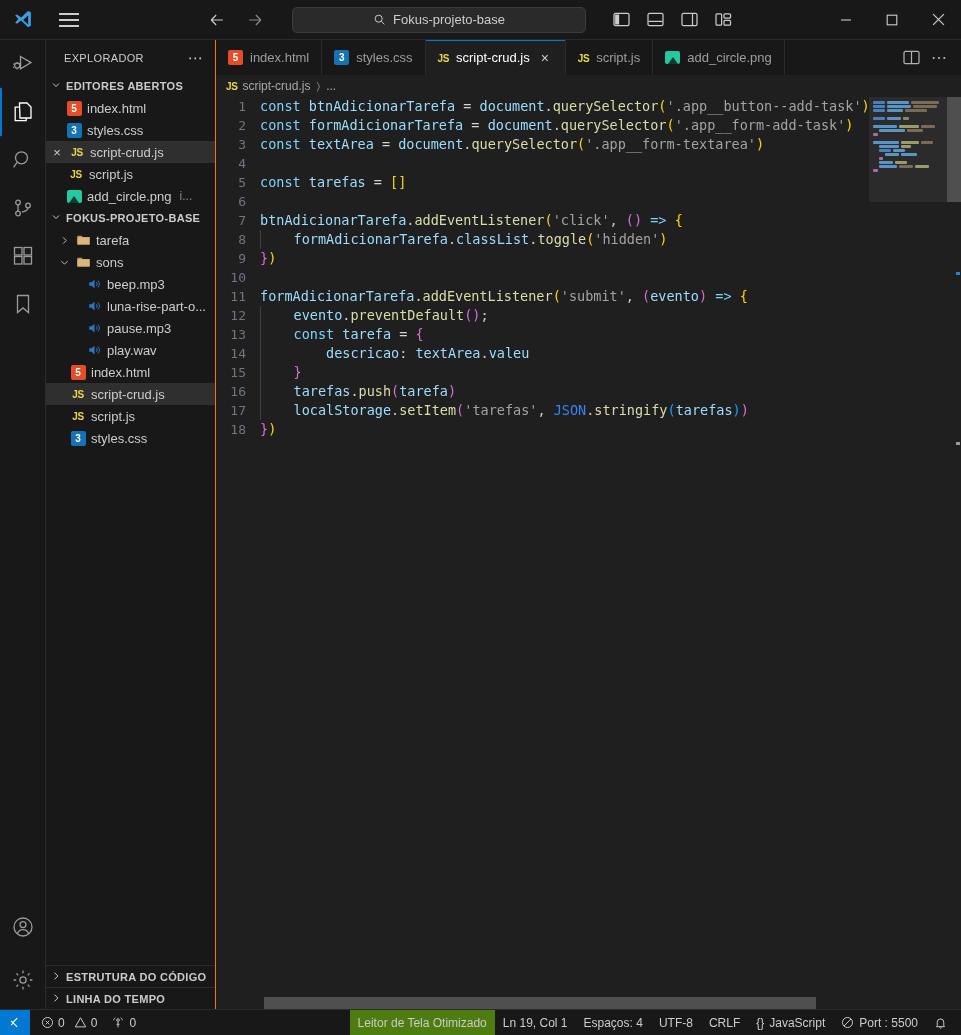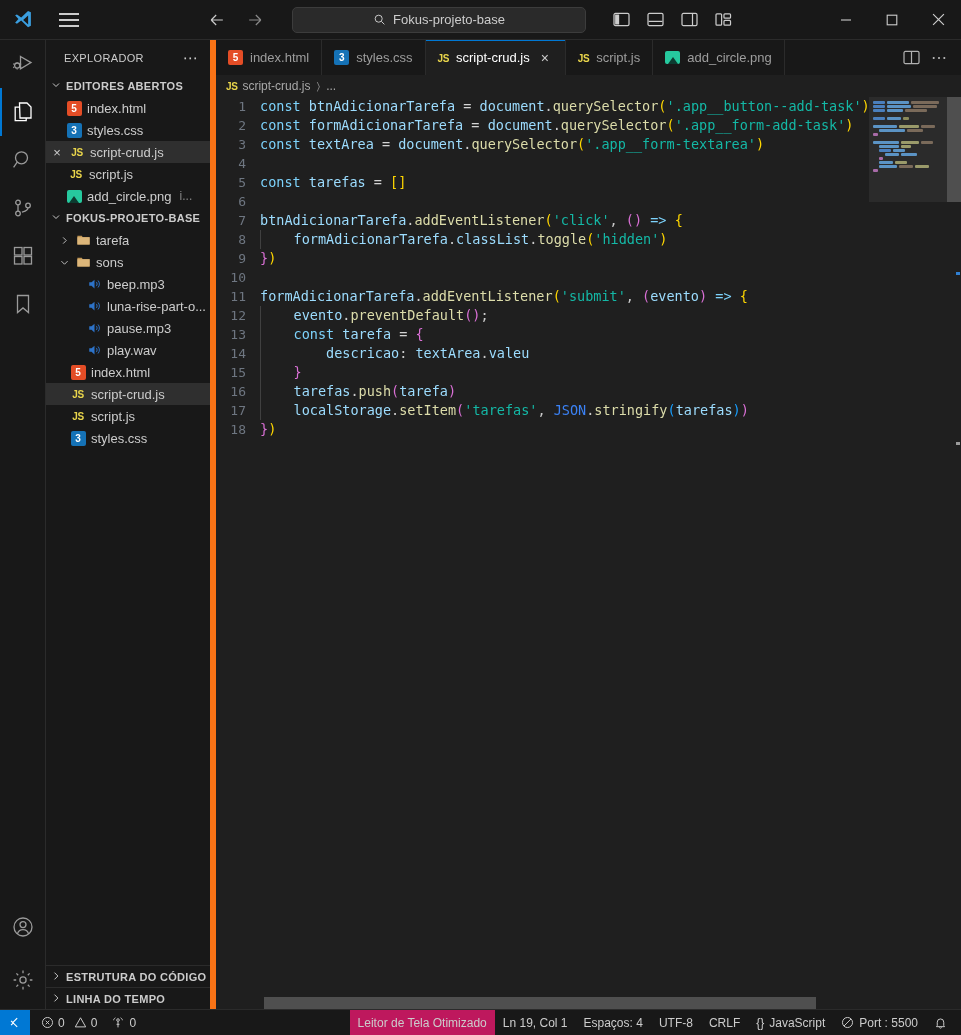--- a/index.html
+++ b/index.html
@@ -52,21 +52,21 @@
   .ab-item.active { opacity: 1; }
   .ab-item.active::before {
     content:""; position:absolute; left:0; top:0; bottom:0; width:2px; background:#0078d4;
   }
   .ab-spacer { flex: 1 1 auto; }
 
   
   .sidebar {
     width: 170px; flex: 0 0 170px; background: #181818;
     display: flex; flex-direction: column;
-    border-right: 6px solid #f97316;
+    border-right: 1px solid #f97316;
   }
   .sb-title {
     height: 35px; flex:0 0 35px; display:flex; align-items:center;
     padding: 0 8px 0 18px; font-size: 11px; letter-spacing: .35px; color: #cccccc;
   }
   .sb-title .dots { margin-left:auto; cursor:pointer; padding: 0 4px; font-size: 15px; line-height: 1; }
   .sb-section-head {
     height: 22px; display:flex; align-items:center; gap:4px;
     padding-left: 4px; font-size: 11px; font-weight: bold; letter-spacing: .3px;
     color:#cccccc; cursor:pointer; user-select:none;
@@ -127,21 +127,21 @@
   }
   .gutter.cur { color:#cccccc; }
   .ctext { flex:1 1 auto; }
   .codeline.current .ctext { }
   .codeline.current { box-shadow: inset 0 1px 0 #282828, inset 0 -1px 0 #282828; }
 
   
   .t-key     { color:#7dd3fc; }
   .t-var     { color:#9cdcfe; }
   .t-func    { color:#dcdcaa; }
-  .t-str     { color:#14b8a6; }
+  .t-str     { color:#a3a3a3; }
   .t-punc    { color:#cccccc; }
   .t-cls     { color:#3b82f6; }
   .t-par1    { color:#ffd700; }
   .t-par2    { color:#da70d6; }
   .t-par3    { color:#179fff; }
   .t-op      { color:#d4d4d4; }
   .indentguide { display:inline-block; width:0; border-left:1px solid #404040; height:19px; vertical-align:top; margin-left:0; }
 
   
   .minimap { width: 78px; flex:0 0 78px; position:relative; background:#1f1f1f; }
@@ -164,21 +164,21 @@
   .statusbar {
     height: 26px; flex:0 0 26px; background:#181818;
     display:flex; align-items:center; font-size:12px; color:#cccccc;
     border-top: 1px solid #2b2b2b;
   }
   .sb-remote { width:30px; height:26px; background:#0078d4; display:flex;align-items:center;justify-content:center;cursor:pointer; }
   .sb-left { display:flex; align-items:center; gap:14px; padding-left:11px; }
   .sb-grp { display:flex; align-items:center; gap:4px; cursor:pointer; }
   .sb-right { margin-left:auto; display:flex; align-items:center; gap:0; padding-right:6px; }
   .sb-right .si { padding: 0 8px; height:26px; display:flex;align-items:center;gap:5px;cursor:pointer; }
-  .sb-right .si.hl { background:#be185d; }
+  .sb-right .si.hl { background:#4d7c0f; }
 </style>
 </head>
 <body>
 
 <div id="app">
 
   <div class="titlebar">
     <div class="tb-logo">
       <svg width="22" height="22" viewBox="0 0 24 24">
           <path fill="#3b9fe0" d="M17.5 2.2 10 9.4 5.4 5.9 3.4 6.9l3.6 4.1-3.6 4.1 2 1 4.6-3.5 7.5 7.2 3.1-1.4V3.6l-3.1-1.4zM17.6 7.1v9.8l-5.4-4.9 5.4-4.9z"></path>

